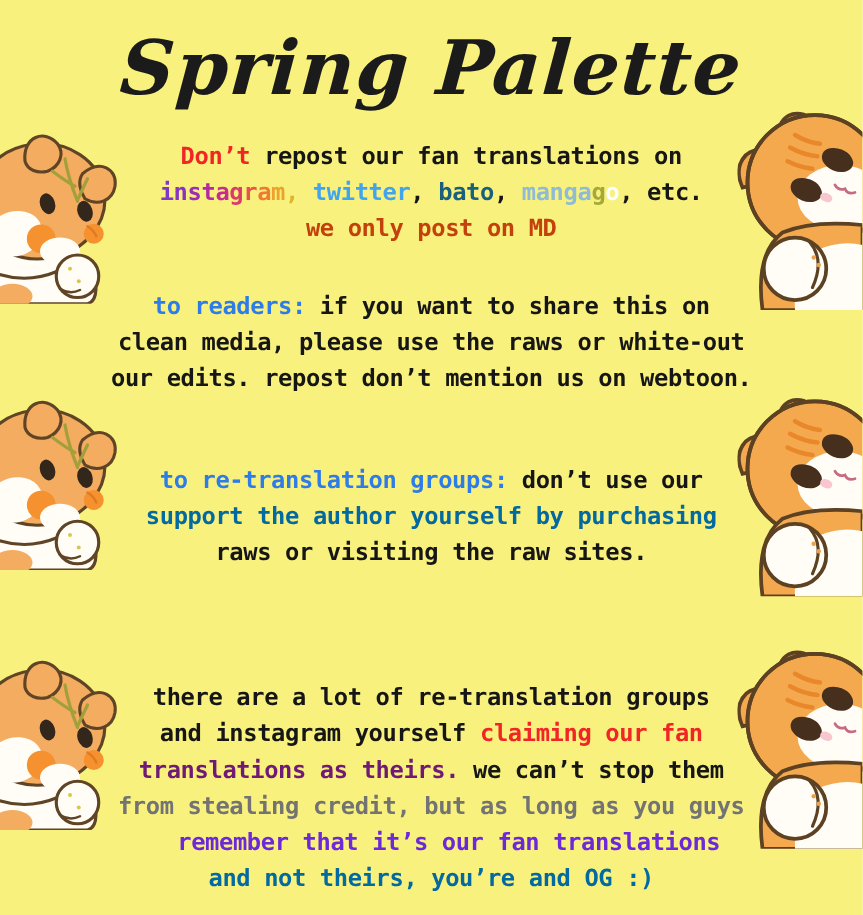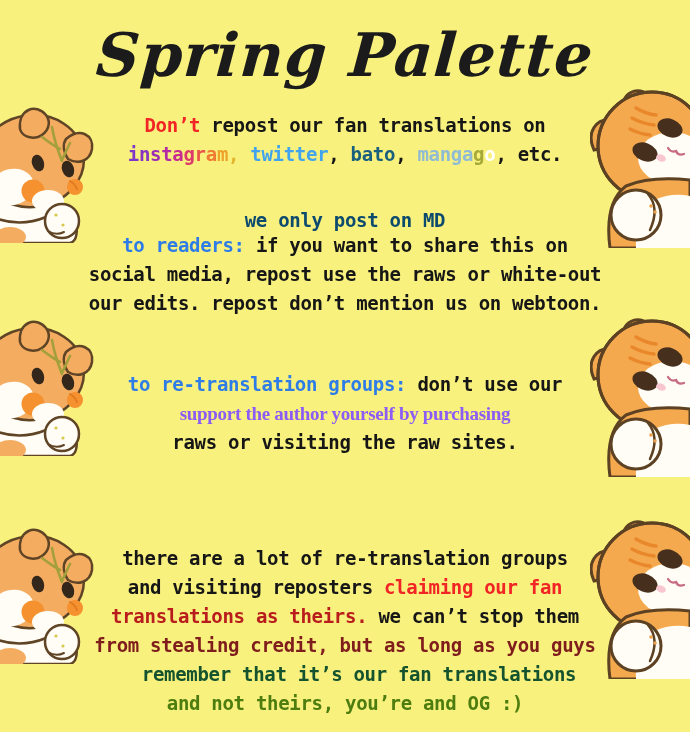--- a/index.html
+++ b/index.html
@@ -46,39 +46,39 @@
 </head>
 <body>
 
 <div class="page" style="background: rgb(248, 241, 126);">
 
   <div class="title">Spring Palette</div>
 
   <div class="para p1">
       <div class="line" style="color: rgb(22, 22, 22);"><span style="color: rgb(241, 37, 37);">Don’t</span><span> repost our fan translations on</span></div>
       <div class="line" style="color: rgb(22, 22, 22);"><span style="color: rgb(128, 56, 200);">i</span><span style="color: rgb(136, 52, 194);">n</span><span style="color: rgb(155, 46, 181);">s</span><span style="color: rgb(178, 42, 165);">t</span><span style="color: rgb(199, 44, 144);">a</span><span style="color: rgb(220, 58, 107);">g</span><span style="color: rgb(233, 84, 74);">r</span><span style="color: rgb(238, 122, 51);">a</span><span style="color: rgb(236, 162, 43);">m</span><span style="color: rgb(226, 180, 42);">,</span><span> </span><span style="color: rgb(65, 164, 237);">twitter</span><span>, </span><span style="color: rgb(26, 96, 126);">bato</span><span>, </span><span style="color: rgb(143, 187, 212);">m</span><span style="color: rgb(143, 187, 212);">a</span><span style="color: rgb(143, 187, 212);">n</span><span style="color: rgb(143, 187, 212);">g</span><span style="color: rgb(143, 187, 212);">a</span><span style="color: rgb(166, 169, 56);">g</span><span style="color: rgb(255, 255, 255);">o</span><span>, etc.</span></div>
-      <div class="line" style="color: #0c4a6e; margin-top: 37px;"><span>we only post on MD</span></div>
+      <div class="line" style="color: #c2410c;"><span>we only post on MD</span></div>
     </div>
   <div class="para p2">
       <div class="line" style="color: rgb(22, 22, 22);"><span style="color: rgb(46, 124, 232);">to readers:</span><span> if you want to share this on</span></div>
-      <div class="line" style="color: rgb(22, 22, 22);"><span>social media, repost use the raws or white-out</span></div>
+      <div class="line" style="color: rgb(22, 22, 22);"><span>clean media, please use the raws or white-out</span></div>
       <div class="line" style="color: rgb(22, 22, 22);"><span>our edits. repost don’t mention us on webtoon.</span></div>
     </div>
   <div class="para p3">
       <div class="line" style="color: rgb(22, 22, 22);"><span style="color: rgb(46, 124, 232);">to re-translation groups:</span><span> don’t use our</span></div>
-      <div class="line" style="color: #8b5cf6; font-family: Liberation Serif, serif;"><span>support the author yourself by purchasing</span></div>
+      <div class="line" style="color: #0369a1;"><span>support the author yourself by purchasing</span></div>
       <div class="line" style="color: rgb(22, 22, 22);"><span>raws or visiting the raw sites.</span></div>
     </div>
   <div class="para p4">
       <div class="line" style="color: rgb(22, 22, 22); margin-top: 44px;"><span>there are a lot of re-translation groups</span></div>
-      <div class="line" style="color: rgb(22, 22, 22);"><span>and visiting reposters </span><span style="color: rgb(241, 37, 37);">claiming our fan</span></div>
-      <div class="line" style="color: rgb(22, 22, 22);"><span style="color: #b91c1c;">translations as theirs.</span><span> we can’t stop them</span></div>
-      <div class="line" style="color: #7f1d1d;"><span>from stealing credit, but as long as you guys</span></div>
-      <div class="line" style="color: #14532d; margin-left: 28px;"><span>remember that it’s our fan translations</span></div>
-      <div class="line" style="color: #4d7c0f;"><span>and not theirs, you’re and OG :)</span></div>
+      <div class="line" style="color: rgb(22, 22, 22);"><span>and instagram yourself </span><span style="color: rgb(241, 37, 37);">claiming our fan</span></div>
+      <div class="line" style="color: rgb(22, 22, 22);"><span style="color: #701a75;">translations as theirs.</span><span> we can’t stop them</span></div>
+      <div class="line" style="color: #737373;"><span>from stealing credit, but as long as you guys</span></div>
+      <div class="line" style="color: #6d28d9; margin-left: 28px;"><span>remember that it’s our fan translations</span></div>
+      <div class="line" style="color: #0369a1;"><span>and not theirs, you’re and OG :)</span></div>
     </div>
 
   <div class="cat cat-l1">
     <svg width="100" height="140" viewBox="0 0 100 140">
       <g>
         <path d="M-2,98 C20,88 55,92 70,108 C80,122 78,138 70,140 L-2,140 Z" fill="#FFFDF5" stroke="#5F4526" stroke-width="2.5"></path>
         <ellipse cx="10" cy="134" rx="16" ry="10" fill="#F4AC61"></ellipse>
         <ellipse cx="32" cy="58" rx="52" ry="46" fill="#F4AC61" stroke="#5F4526" stroke-width="2.5" transform="rotate(-8 32 58)"></ellipse>
         <path d="M20,26 C18,6 36,0 46,12 C52,20 48,30 38,34 C30,36 22,33 20,26 Z" fill="#F4AC61" stroke="#5F4526" stroke-width="2.5"></path>
         <path d="M66,36 C80,24 94,32 92,46 C90,58 78,62 68,56 C64,50 62,42 66,36 Z" fill="#F4AC61" stroke="#5F4526" stroke-width="2.5"></path>

